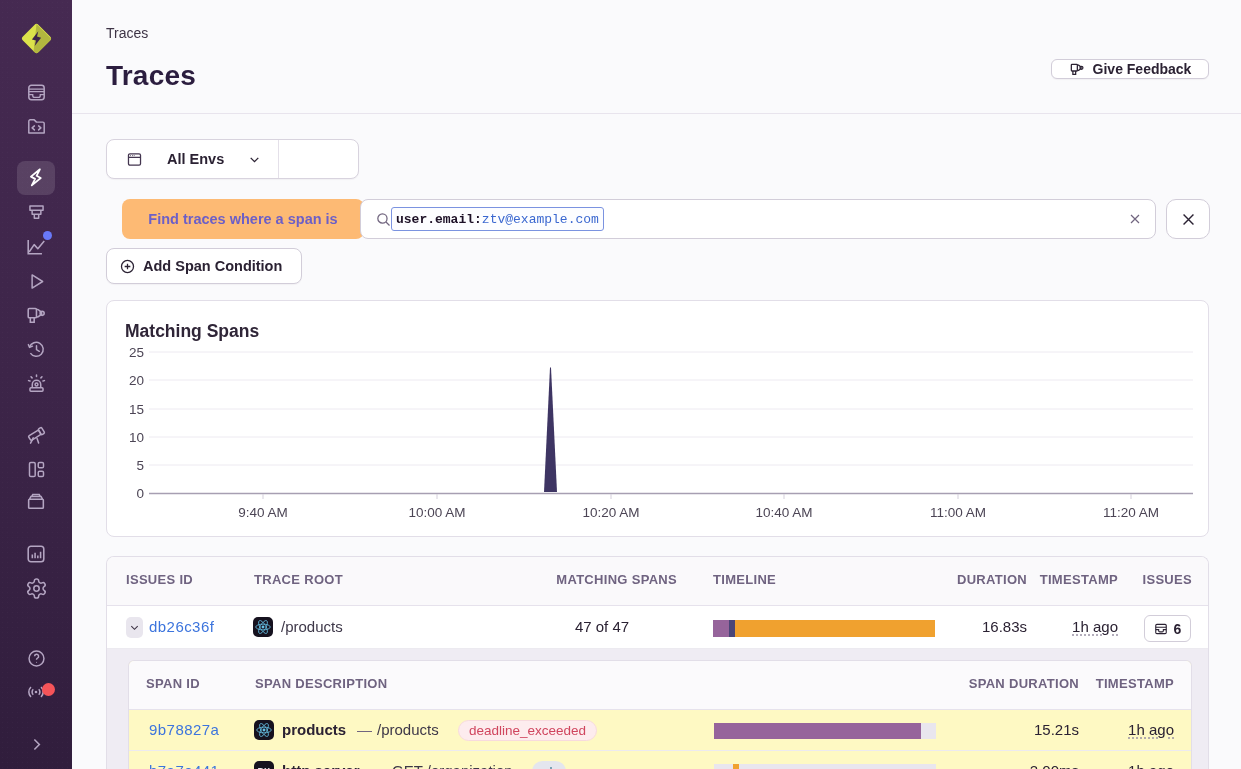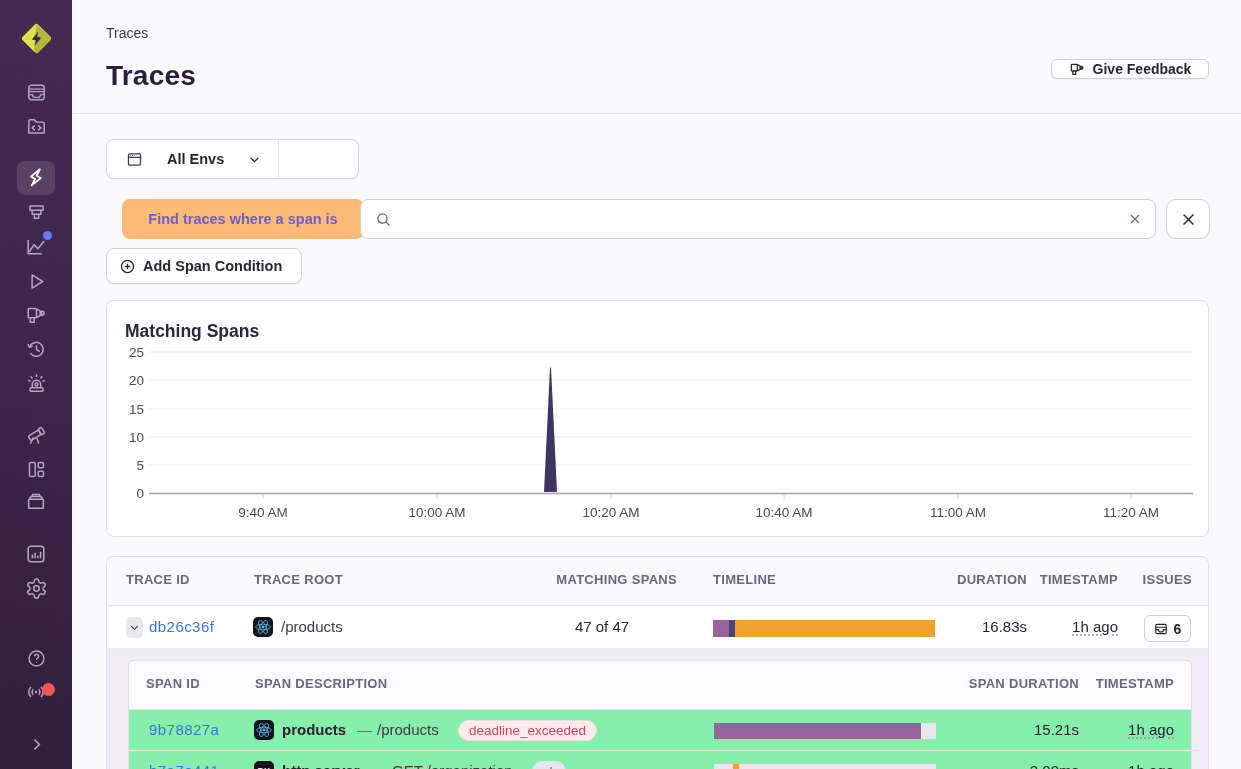--- a/index.html
+++ b/index.html
@@ -62,21 +62,21 @@
 
 #tbl { position:absolute; left:106px; top:556px; width:1103px; height:213px; background:#fff;
   border:1px solid #e2dee8; border-radius:8px 8px 0 0; border-bottom:none; overflow:hidden; }
 .thead { position:absolute; left:0; top:0; width:100%; height:49px; background:#faf9fb; border-bottom:1px solid #e6e2ec; }
 .hl { position:absolute; top:15px; font-size:13px; font-weight:700; color:#6f6380; letter-spacing:0.3px; }
 #row1 { position:absolute; left:0; top:49px; width:100%; height:43px; background:#fff; border-bottom:1px solid #eceaf0; }
 .cell.link, .link { color:#3c74dd !important; letter-spacing:0.45px; }
 #chevbox { position:absolute; left:19px; top:11px; width:17px; height:21px; background:#e9e6ee; border-radius:5px;
   display:flex; align-items:center; justify-content:center; color:#3e3446; }
 #gaparea { position:absolute; left:0; top:92px; width:100%; height:121px; background:#efecf3; }
-#nested { position:absolute; left:21px; top:11px; width:1064px; height:110px; background:#86efac;
+#nested { position:absolute; left:21px; top:11px; width:1064px; height:110px; background:#fef9c3;
   border:1px solid #e2dee8; border-bottom:none; border-radius:6px 6px 0 0; overflow:hidden; }
 #nested .nhead { position:absolute; left:0; top:0; width:100%; height:49px; background:#fbfafc; border-bottom:1px solid #e6e2ec; }
 .cell { position:absolute; font-size:15px; color:#2b2233; }
 .platicon { width:20px; height:20px; border-radius:5px; background:#16121f; display:flex; align-items:center; justify-content:center; }
 .pill { display:inline-flex; align-items:center; height:21px; padding:0 10px; border-radius:11px; font-size:13.5px; }
 .pill.red { background:#fdecee; color:#d0455e; border:1px solid #f7dade; }
 .pill.gray { background:#e4e6ee; color:#38788f; }
 .dotu { text-decoration:underline; text-decoration-style:dotted; text-underline-offset:3px; text-decoration-color:#9a92a5; }
 </style>
 </head>
@@ -236,20 +236,24 @@
   <div class="div"></div>
 </div>
 
 <div id="wherepill">Find traces where a span is</div>
 
 <div id="search">
   <svg class="mag" width="17" height="17" viewBox="0 0 24 24" fill="none" stroke="currentColor" stroke-width="1.8">
       <circle cx="10.5" cy="10.5" r="6.5"></circle>
       <path d="m15.5 15.5 5 5"></path>
     </svg>
+  <div id="token">
+      <span class="k">user.email:</span>
+      <span class="v">ztv@example.com</span>
+    </div>
   <svg class="clr" width="16" height="16" viewBox="0 0 24 24" fill="none" stroke="currentColor" stroke-width="1.8">
       <path d="M6 6l12 12M18 6 6 18"></path>
     </svg>
 </div>
 <div id="xbtn">
     <svg width="17" height="17" viewBox="0 0 24 24" fill="none" stroke="currentColor" stroke-width="2">
       <path d="M5 5l14 14M19 5 5 19"></path>
     </svg>
   </div>
 
@@ -300,21 +304,21 @@
       <text x="504" y="216">10:20 AM</text>
       <text x="677" y="216">10:40 AM</text>
       <text x="851" y="216">11:00 AM</text>
       <text x="1024" y="216">11:20 AM</text>
     </g>
   </svg>
 </div>
 
 <div id="tbl">
   <div class="thead">
-    <div class="hl" style="left:19px;">TRACE ID</div>
+    <div class="hl" style="left:19px;">ISSUES ID</div>
     <div class="hl" style="left:147px;">TRACE ROOT</div>
     <div class="hl" style="left:420px; width:150px; text-align:right;">MATCHING SPANS</div>
     <div class="hl" style="left:606px;">TIMELINE</div>
     <div class="hl" style="left:770px; width:150px; text-align:right;">DURATION</div>
     <div class="hl" style="left:931px; width:80px; text-align:right;">TIMESTAMP</div>
     <div class="hl" style="left:1005px; width:80px; text-align:right;">ISSUES</div>
   </div>
   <div id="row1">
     <div id="chevbox">
         <svg width="11" height="11" viewBox="0 0 24 24" fill="none" stroke="currentColor" stroke-width="2.4">

